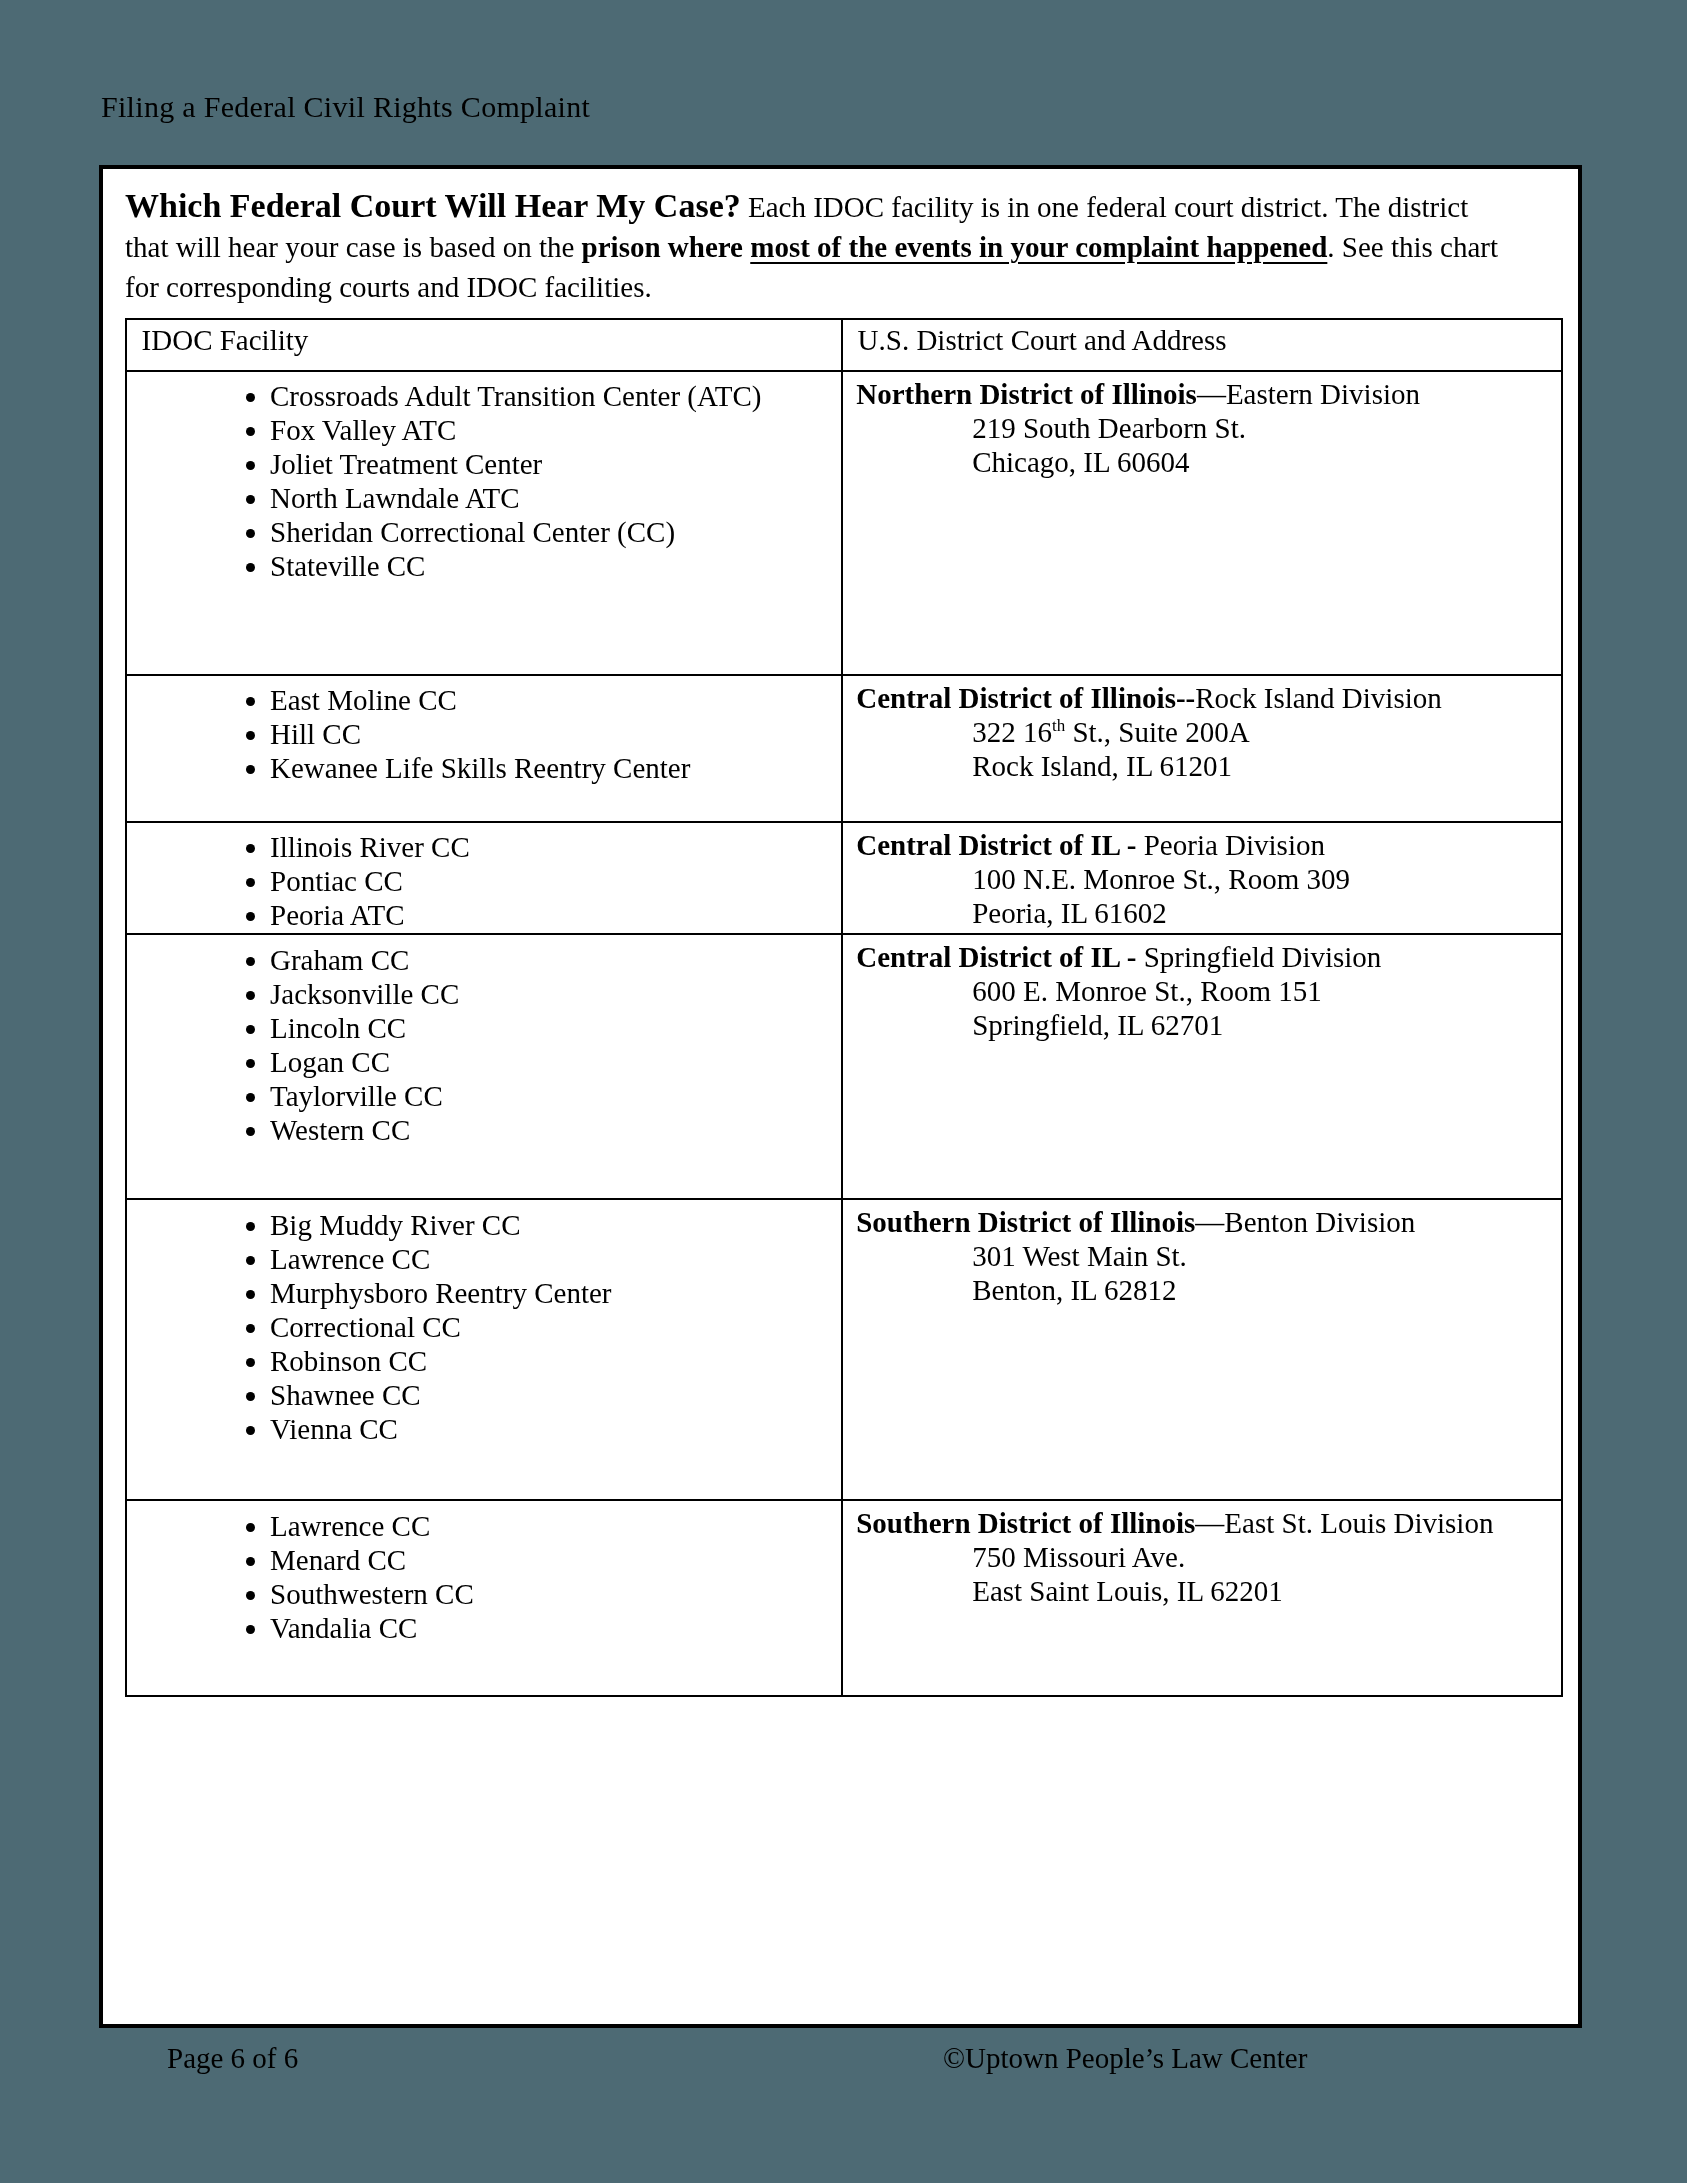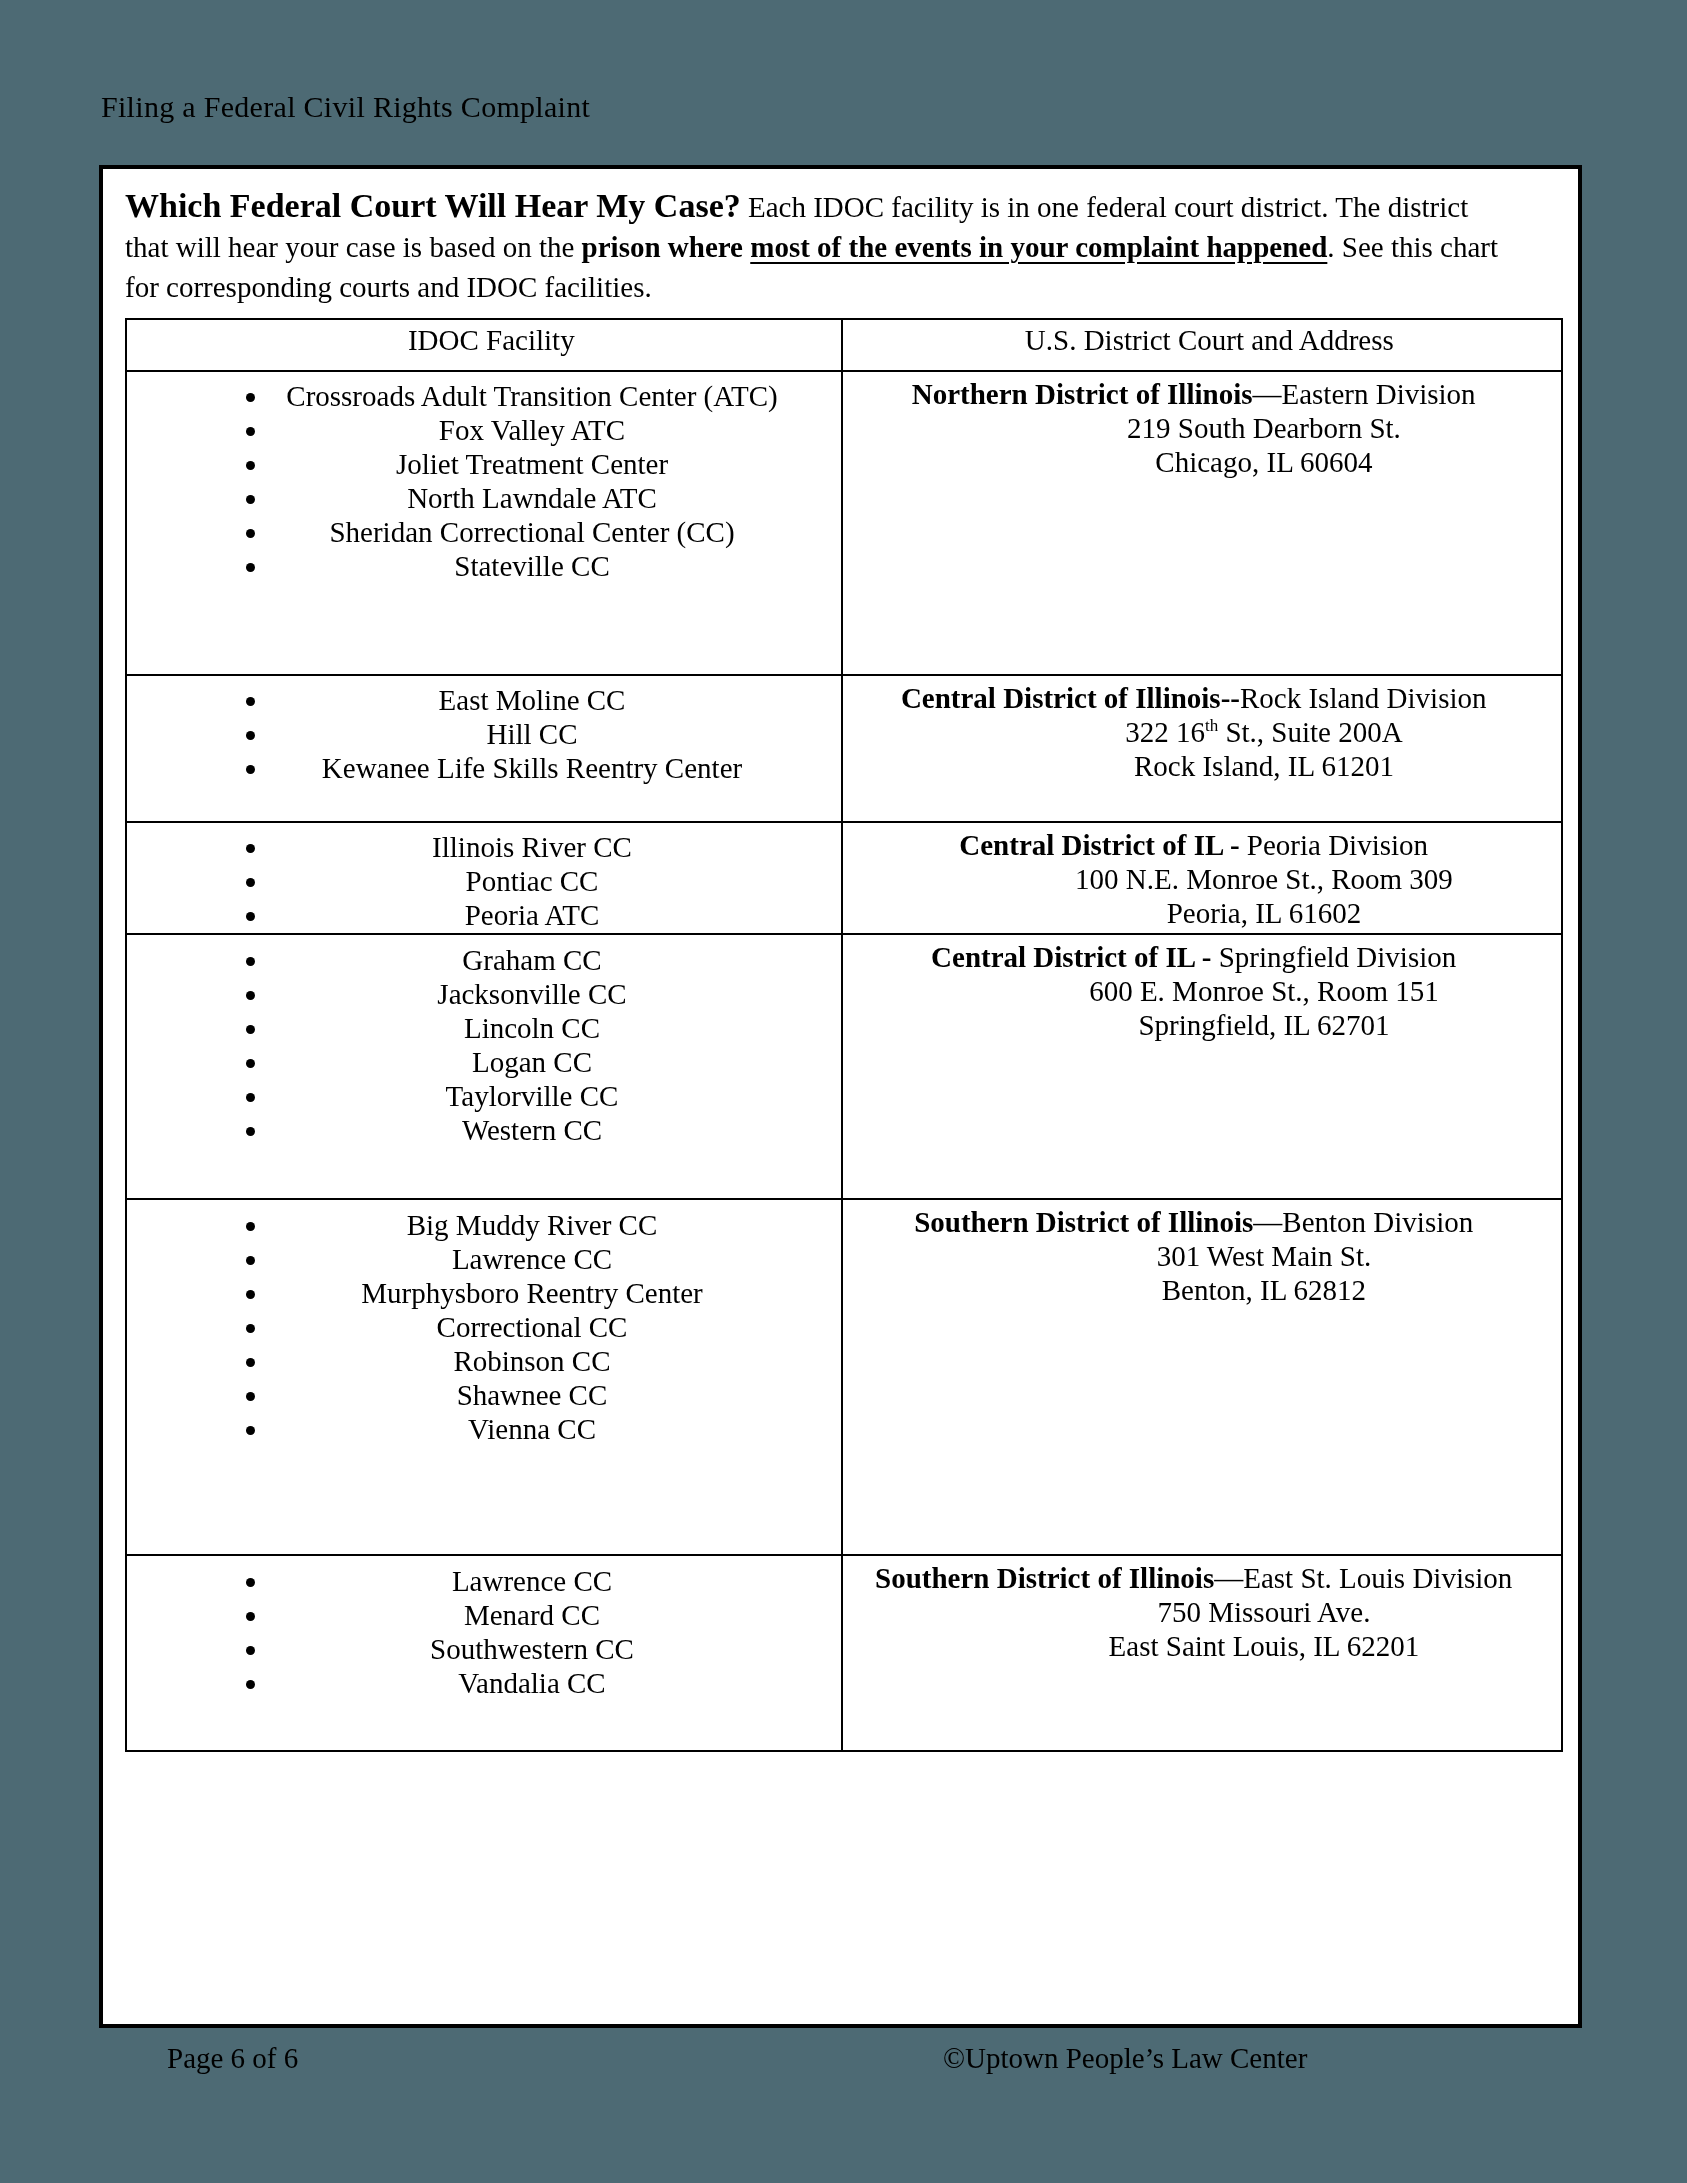--- a/index.html
+++ b/index.html
@@ -7,32 +7,32 @@
   body{width:1687px;height:2183px;background:#4d6a74;font-family:"Liberation Serif",serif;color:#000;position:relative;overflow:hidden}
   .doc-header{position:absolute;left:101px;top:90px;font-size:30px;letter-spacing:0.3px}
   .sheet{position:absolute;left:99px;top:165px;width:1483px;height:1863px;background:#ffffff;border:4.6px solid #000;padding:17px 0 4px 22px}
   .intro{margin:0;max-width:1413px;font-size:29px;line-height:40px;padding-right:20px}
   .intro .lead{font-weight:bold;font-size:34px}
   .b{font-weight:bold}
   .u{text-decoration:underline;text-decoration-thickness:2px;text-underline-offset:4.6px}
   table.court-table{border-collapse:collapse;table-layout:fixed;width:1436px;margin-top:10.6px}
   .court-table col.c1{width:716px}
   .court-table col.c2{width:720px}
-  .court-table th,.court-table td{border:2.6px solid #000;vertical-align:top;text-align:center;font-weight:normal;overflow:hidden}
+  .court-table th,.court-table td{border:2.6px solid #000;vertical-align:top;text-align:left;font-weight:normal;overflow:hidden}
   .court-table thead tr{height:52px}
   .court-table th{font-size:29px;padding:4px 0 0 14.6px}
   td.fac-cell ul{margin:6.6px 0 0 0;padding:0 46px 0 142px;list-style:disc}
   td.fac-cell li{font-size:29px;line-height:34px}
   td.court-cell{padding:5.3px 5.3px 0 13.2px;font-size:29px;line-height:34px}
   .court-name{margin:0;max-width:675px}
   .court-name strong{font-weight:bold}
   .addr{margin-left:116px}
   .addr sup{font-size:17px;vertical-align:super;line-height:0}
   tr.r0{height:304px} tr.r1{height:144px} tr.r2{height:147px} tr.r3{height:101px}
-  tr.r4{height:146px} tr.r5{height:265px} tr.r6{height:356px} tr.r7{height:196px}
+  tr.r4{height:146px} tr.r5{height:265px} tr.r6{height:301px} tr.r7{height:196px}
   .footer-left{position:absolute;left:167px;top:2042px;font-size:29px}
   .footer-right{position:absolute;left:943px;top:2042px;font-size:29px}
 </style>
 </head>
 <body style="background: rgb(77, 106, 116);">
 
 <div class="doc-header">Filing a Federal Civil Rights Complaint</div>
 
 <div class="sheet">
   <p class="intro"><span class="lead">Which Federal Court Will Hear My Case?</span><span> Each IDOC facility is in one federal court district. The district that will hear your case is based on the </span><span class="b">prison where </span><span class="b u">most of the events in your complaint happened</span><span>. See this chart for corresponding courts and IDOC facilities.</span></p>

